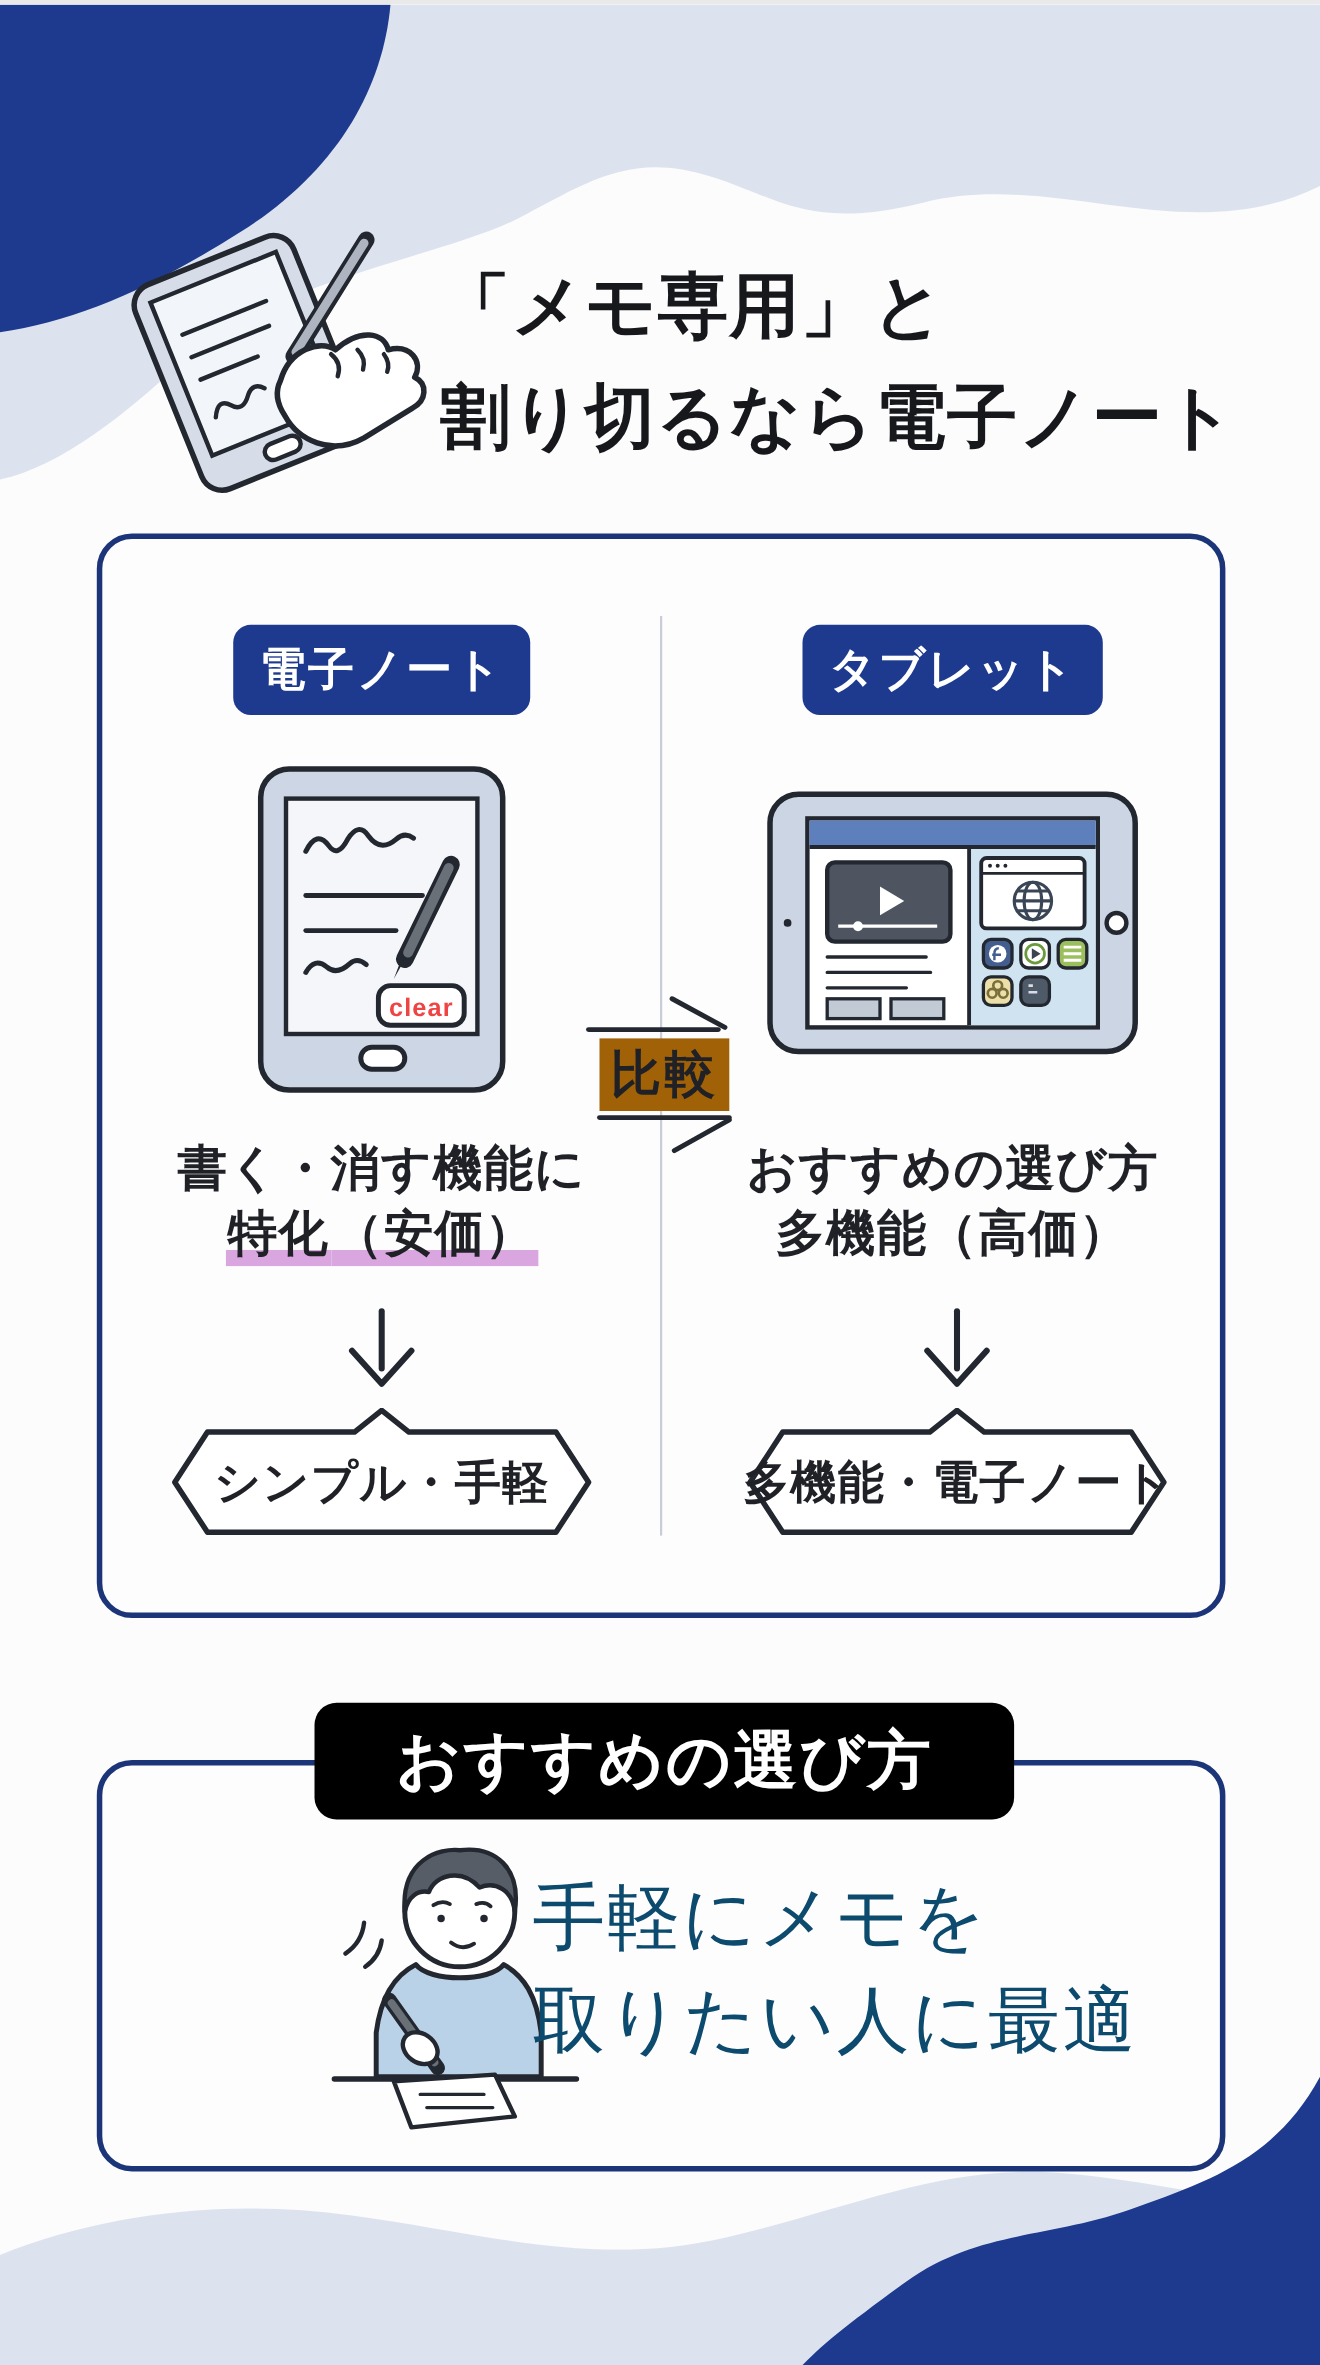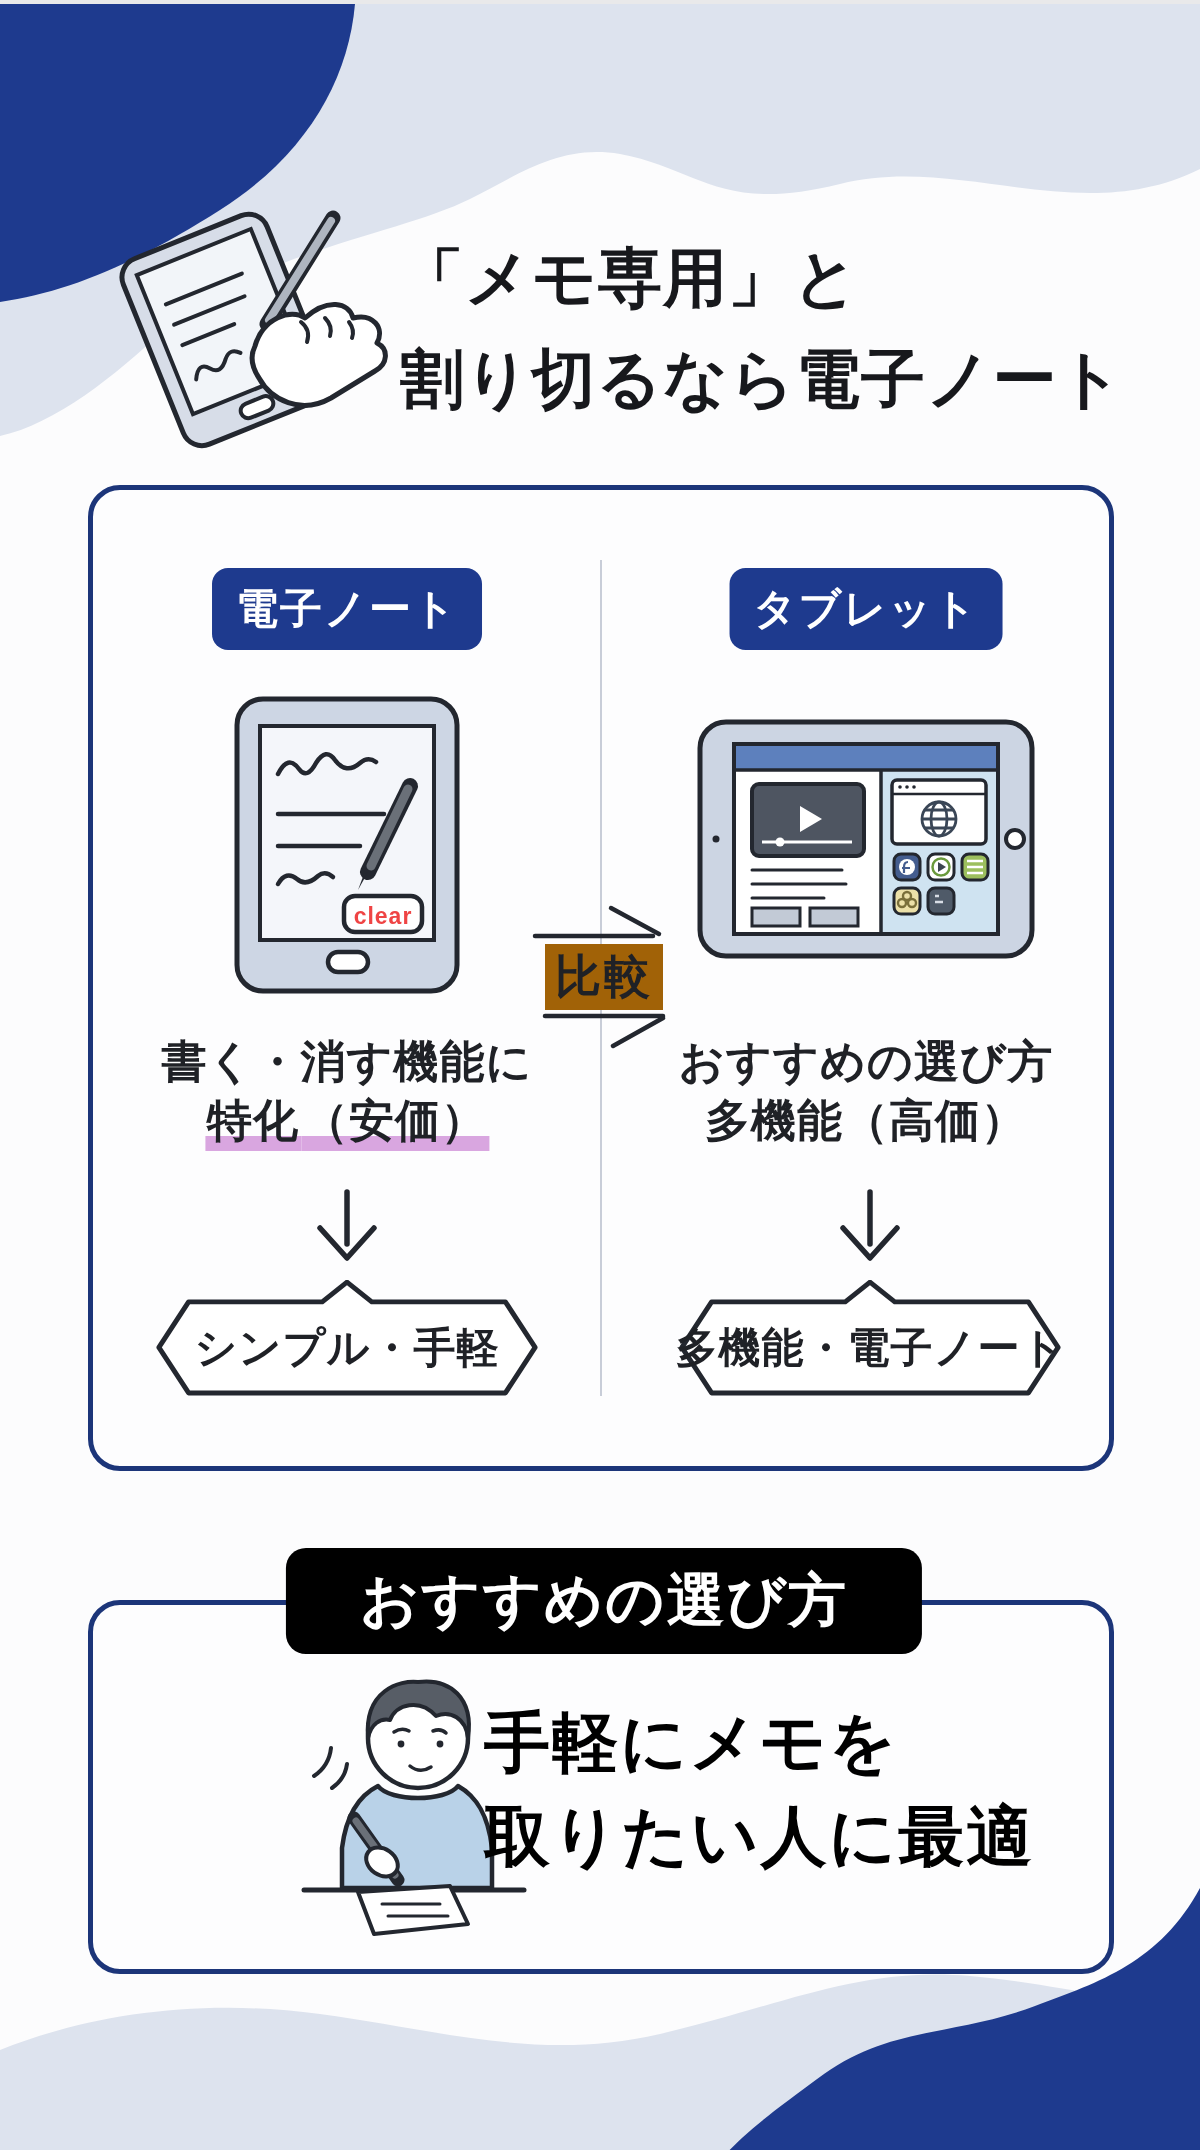--- a/index.html
+++ b/index.html
@@ -57,22 +57,22 @@
     font-size:42px;font-weight:800;letter-spacing:1px;
     white-space:nowrap;z-index:3;
   }
 
   .reco-badge{
     background:#000000;color:#fff;border-radius:20px;
     font-size:58px;font-weight:800;letter-spacing:2px;
     padding:14px 74px;white-space:nowrap;z-index:4;
   }
   .reco-text{
-    left:484px;top:1692px;font-size:66px;font-weight:700;
-    line-height:1.42;letter-spacing:2px;color:#000000;
+    left:484px;top:1692px;font-size:66px;font-weight:400;
+    line-height:1.42;letter-spacing:2px;color:#0c4a6e;
     white-space:nowrap;z-index:2;
   }
 
   .clear-overlay{
     left:344px;top:894px;width:78px;height:36px;
     display:flex;align-items:center;justify-content:center;
     font-size:23px;font-weight:800;color:#ef4444;z-index:3;
     letter-spacing:1px;
   }
 </style>

